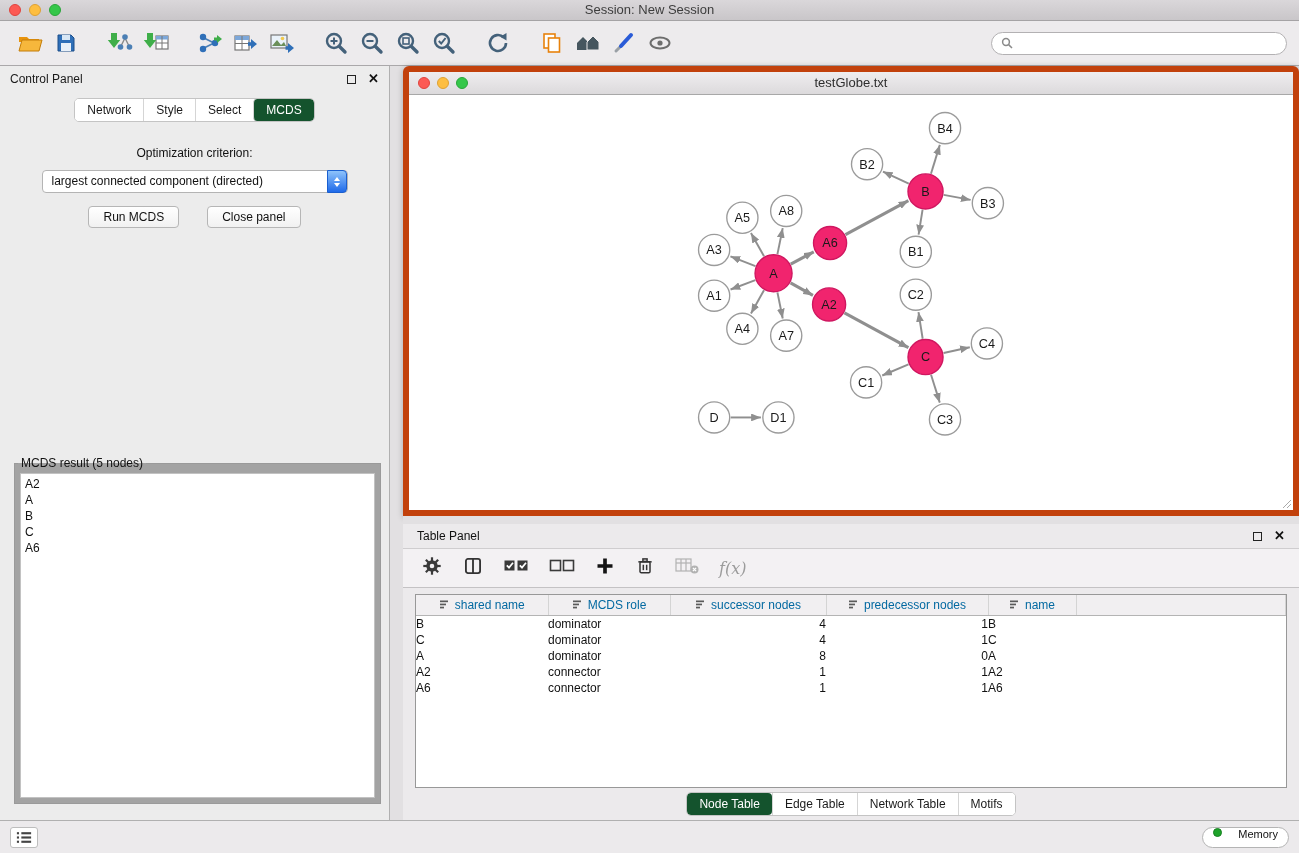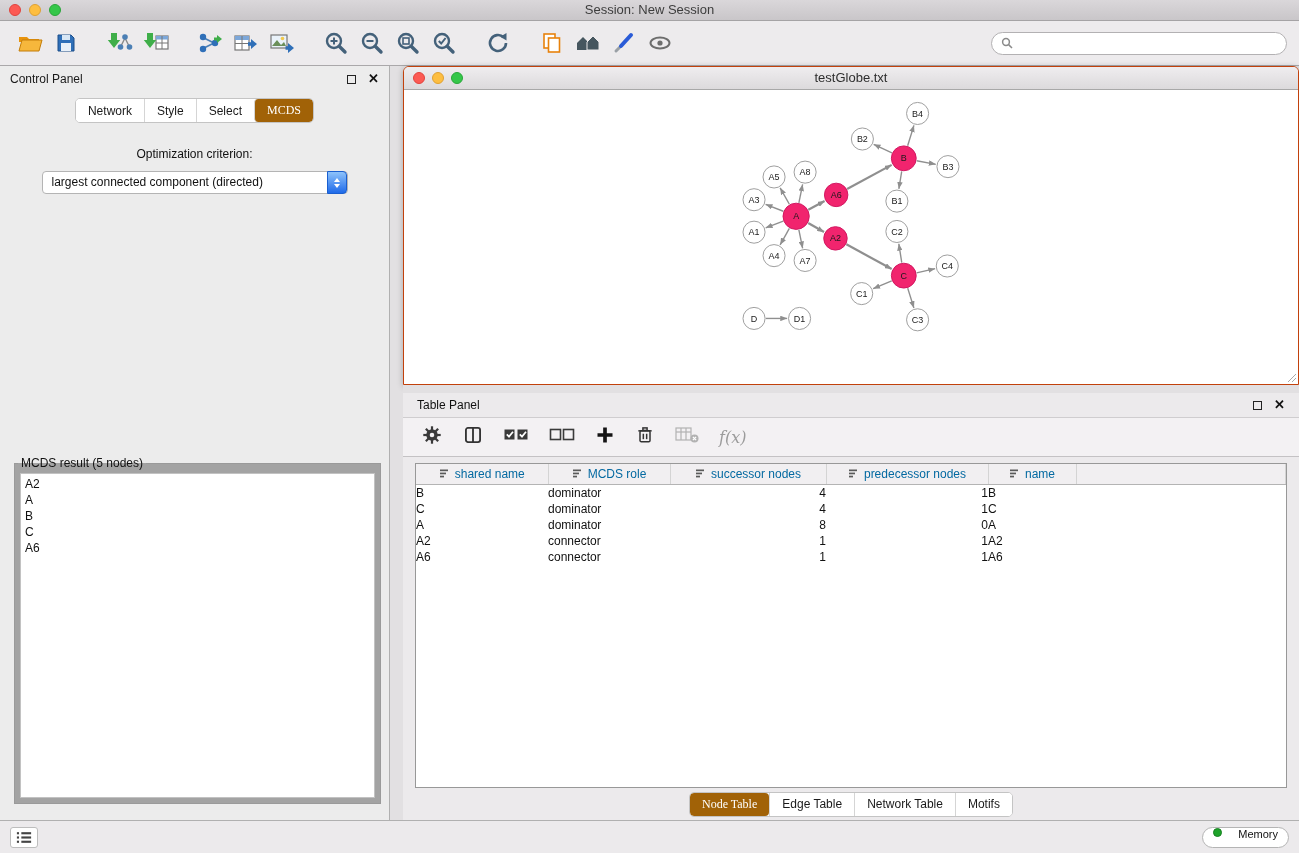--- a/index.html
+++ b/index.html
@@ -37,21 +37,21 @@
   .win-icons { margin-left:auto; display:flex; gap:12px; align-items:center; }
   .float-box { width:9px; height:9px; border:1.5px solid #222; display:inline-block; }
   .close-x { font-size:13px; font-weight:bold; color:#111; line-height:10px; }
 
   .cp-tabs { display:flex; justify-content:center; margin-top:6px; }
   .seg-group { display:inline-flex; border:1px solid #c4c4c4; border-radius:5px;
     background:#fff; overflow:hidden; }
   .seg-tab { font-size:12px; padding:4px 12px; background:#fff; border:none;
     border-left:1px solid #d5d5d5; color:#1a1a1a; font-family:"Liberation Sans",sans-serif; cursor:default; }
   .seg-tab:first-child { border-left:none; }
-  .seg-tab.active { background:#a16207; color:#fff; border-radius:4px;font-family:Liberation Serif, serif; }
+  .seg-tab.active { background:#14532d; color:#fff; border-radius:4px; }
 
   .opt-label { text-align:center; font-size:12px; margin-top:24px; color:#111; }
   .dropdown { width:306px; height:23px; margin:10px auto 0; background:#fff;
     border:1px solid #b4b4b4; border-radius:4px; position:relative;
     font-size:12px; line-height:21px; padding-left:9px; }
   .dd-stepper { position:absolute; right:0; top:-1px; width:20px; height:23px;
     border-radius:0 4px 4px 0; background:linear-gradient(#8ec3fb,#1f6ae9);
     display:flex; flex-direction:column; align-items:center; justify-content:center; border:1px solid #1a5fd0; }
   .dd-up { width:0; height:0; border-left:3.5px solid transparent; border-right:3.5px solid transparent;
     border-bottom:4.5px solid #fff; margin-bottom:2px; }
@@ -63,21 +63,21 @@
 
   .result-fieldset { position:absolute; left:14px; right:8px; top:390px; bottom:16px;
     border:1px solid #9a9a9a; background:#a3a3a3; padding:0; }
   .result-fieldset legend { font-size:12px; padding:0 3px; margin-left:3px; color:#111; }
   .result-list { position:absolute; left:5px; right:5px; top:3px; bottom:5px;
     background:#fff; border:1px solid #c2c2c2; font-size:12px; padding:2px 4px; overflow:hidden; }
   .result-item { line-height:16px; }
 
   
   .right { flex:1; display:flex; flex-direction:column; background:#e2e0e2; }
-  .network-window { height:319px; background:#fff; border:1px solid #c2410c;
+  .network-window { height:450px; background:#fff; border:6px solid #c2410c;
     border-radius:6px 6px 0 0; display:flex; flex-direction:column; overflow:hidden;
     box-shadow:0 1px 6px rgba(0,0,0,0.25); }
   .nw-titlebar { height:23px; background:linear-gradient(#efedef,#dcdadc);
     border-bottom:1px solid #a8a8a8; position:relative; flex:0 0 auto; }
   .nw-traffic { position:absolute; left:9px; top:5px; display:flex; gap:7px; }
   .nw-title { text-align:center; font-size:13px; line-height:22px; color:#2e2e2e; }
   .nw-canvas { flex:1; position:relative; background:#fff; }
   .nw-canvas svg.graph { position:absolute; left:0; top:0; width:100%; height:100%; }
   svg.graph text { font-family:"Liberation Sans", sans-serif; }
   .resize-grip { position:absolute; right:1px; bottom:1px; }
@@ -272,20 +272,24 @@
           <button class="seg-tab active">MCDS</button>
         </span>
     </div>
     <div class="opt-label">Optimization criterion:</div>
     <div class="dropdown">
       <span>largest connected component (directed)</span>
       <span class="dd-stepper">
         <span class="dd-up"></span>
           <span class="dd-down"></span>
       </span>
+    </div>
+    <div class="cp-buttons">
+      <button class="mac-btn">Run MCDS</button>
+      <button class="mac-btn">Close panel</button>
     </div>
     <fieldset class="result-fieldset">
       <legend>MCDS result (5 nodes)</legend>
       <div class="result-list">
           <div class="result-item">A2</div>
           <div class="result-item">A</div>
           <div class="result-item">B</div>
           <div class="result-item">C</div>
           <div class="result-item">A6</div>
         </div>

